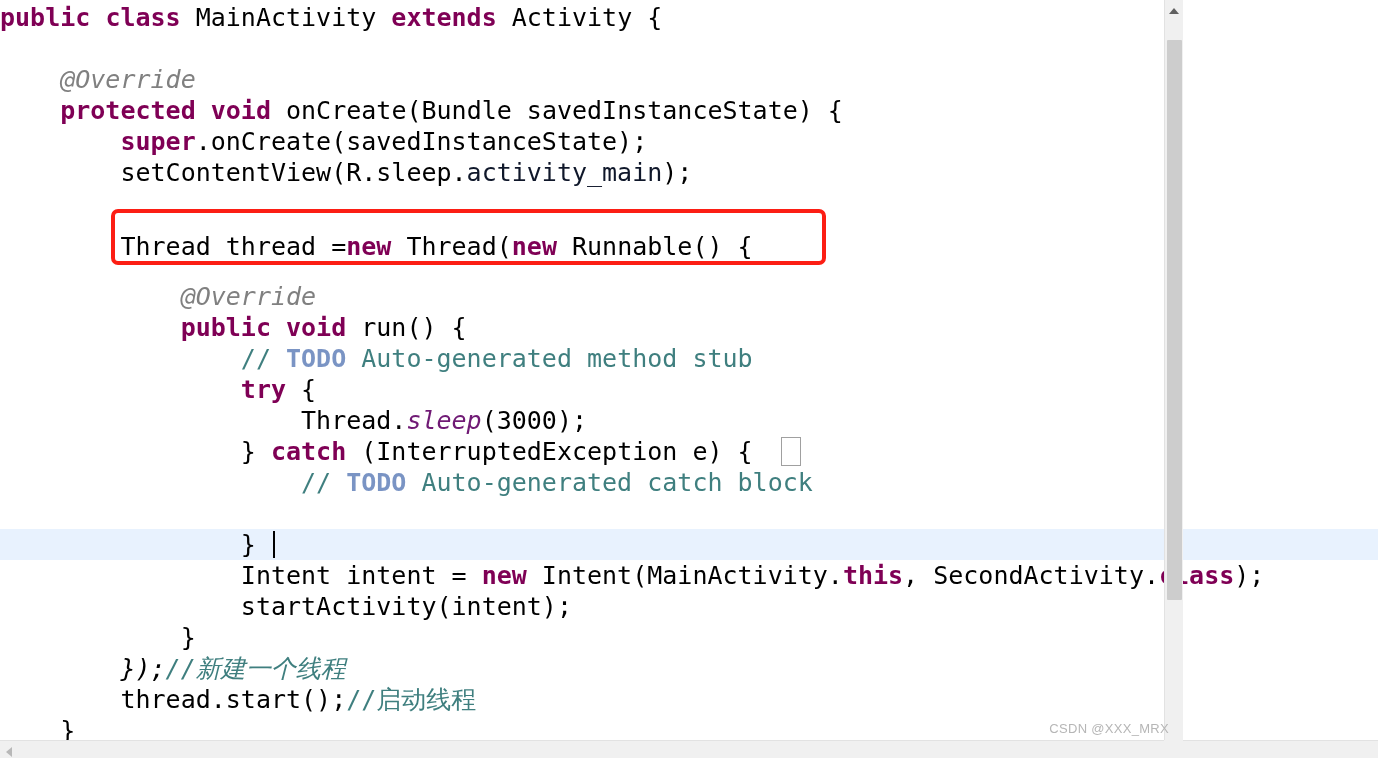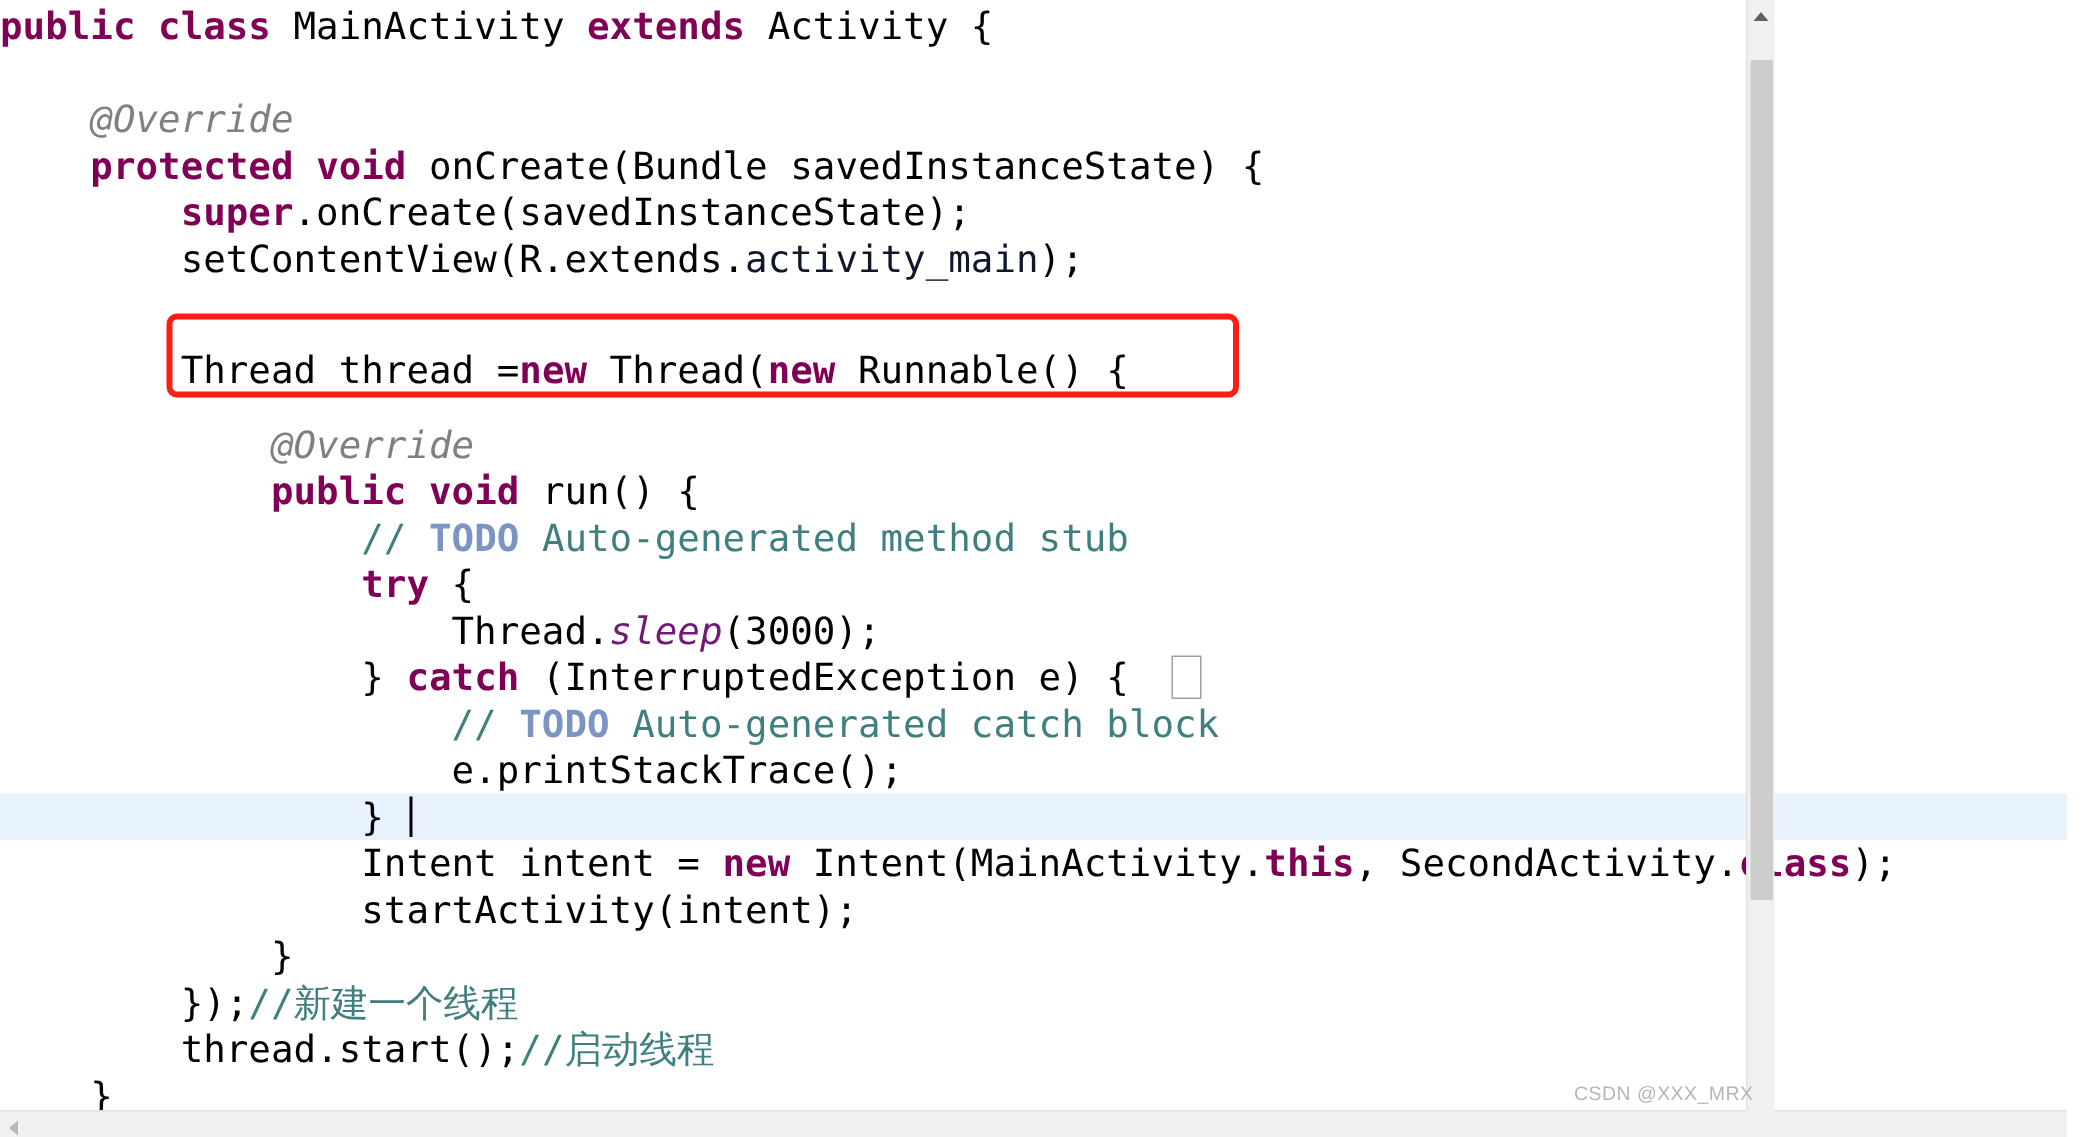--- a/index.html
+++ b/index.html
@@ -177,37 +177,37 @@
   <div class="code-surface">
 
     <div class="current-line" id="cur-line" style="top: 529px;"></div>
 
     <div id="lines-host">
         <div class="line" style="top: 2px;"><span class="txt kw">public</span><span class="txt plain"> </span><span class="txt kw">class</span><span class="txt plain"> MainActivity </span><span class="txt kw">extends</span><span class="txt plain"> Activity {</span></div>
         <div class="line" style="top: 33px;"></div>
         <div class="line" style="top: 64px;"><span class="txt plain">    </span><span class="txt anno">@Override</span></div>
         <div class="line" style="top: 95px;"><span class="txt plain">    </span><span class="txt kw">protected</span><span class="txt plain"> </span><span class="txt kw">void</span><span class="txt plain"> onCreate(Bundle savedInstanceState) {</span></div>
         <div class="line" style="top: 126px;"><span class="txt plain">        </span><span class="txt kw">super</span><span class="txt plain">.onCreate(savedInstanceState);</span></div>
-        <div class="line" style="top: 157px;"><span class="txt plain">        </span><span class="txt plain">setContentView(R.extends.</span><span class="txt field">activity_main</span><span class="txt plain">);</span></div>
+        <div class="line" style="top: 157px;"><span class="txt plain">        </span><span class="txt plain">setContentView(R.sleep.</span><span class="txt field">activity_main</span><span class="txt plain">);</span></div>
         <div class="line" style="top: 188px;"></div>
         <div class="line" style="top: 231px;"><span class="txt plain">        </span><span class="txt plain">Thread thread =</span><span class="txt kw">new</span><span class="txt plain"> Thread(</span><span class="txt kw">new</span><span class="txt plain"> Runnable() {</span></div>
         <div class="line" style="top: 250px;"></div>
         <div class="line" style="top: 281px;"><span class="txt plain">            </span><span class="txt anno">@Override</span></div>
         <div class="line" style="top: 312px;"><span class="txt plain">            </span><span class="txt kw">public</span><span class="txt plain"> </span><span class="txt kw">void</span><span class="txt plain"> run() {</span></div>
         <div class="line" style="top: 343px;"><span class="txt plain">                </span><span class="txt cmt">// </span><span class="txt todo">TODO</span><span class="txt cmt"> Auto-generated method stub</span></div>
         <div class="line" style="top: 374px;"><span class="txt plain">                </span><span class="txt kw">try</span><span class="txt plain"> {</span></div>
         <div class="line" style="top: 405px;"><span class="txt plain">                    </span><span class="txt plain">Thread.</span><span class="txt meth-it">sleep</span><span class="txt plain">(3000);</span></div>
         <div class="line" style="top: 436px;"><span class="txt plain">                </span><span class="txt plain">} </span><span class="txt kw">catch</span><span class="txt plain"> (InterruptedException e) {</span></div>
         <div class="line" style="top: 467px;"><span class="txt plain">                    </span><span class="txt cmt">// </span><span class="txt todo">TODO</span><span class="txt cmt"> Auto-generated catch block</span></div>
-        <div class="line" style="top: 498px;"><span class="txt plain">                    </span><span class="txt plain">e.printStackTrace();</span></div>
+        <div class="line" style="top: 498px;"><span class="txt plain">                    </span></div>
         <div class="line" style="top: 529px;"><span class="txt plain">                </span><span class="txt plain">}</span></div>
         <div class="line" style="top: 560px;"><span class="txt plain">                </span><span class="txt plain">Intent intent = </span><span class="txt kw">new</span><span class="txt plain"> Intent(MainActivity.</span><span class="txt kw">this</span><span class="txt plain">, SecondActivity.</span><span class="txt kw">class</span><span class="txt plain">);</span></div>
         <div class="line" style="top: 591px;"><span class="txt plain">                </span><span class="txt plain">startActivity(intent);</span></div>
         <div class="line" style="top: 622px;"><span class="txt plain">            </span><span class="txt plain">}</span></div>
-        <div class="line" style="top: 653px;"><span class="txt plain">        </span><span class="txt plain">});</span><span class="txt cmt">//新建一个线程</span></div>
+        <div class="line" style="top: 653px; font-style: italic;"><span class="txt plain">        </span><span class="txt plain">});</span><span class="txt cmt">//新建一个线程</span></div>
         <div class="line" style="top: 684px;"><span class="txt plain">        </span><span class="txt plain">thread.start();</span><span class="txt cmt">//启动线程</span></div>
         <div class="line" style="top: 715px;"><span class="txt plain">    </span><span class="txt plain">}</span></div>
       </div>
 
     <div class="bracket-match" id="bracket-box" style="left: 781px; top: 437px; width: 20px; height: 29px;"></div>
 
     <div class="caret" id="caret-el" style="left: 273px; top: 531px;"></div>
 
     <div class="red-box" id="red-box" style="left: 111px; top: 209px; width: 715px; height: 56px;"></div>
 

